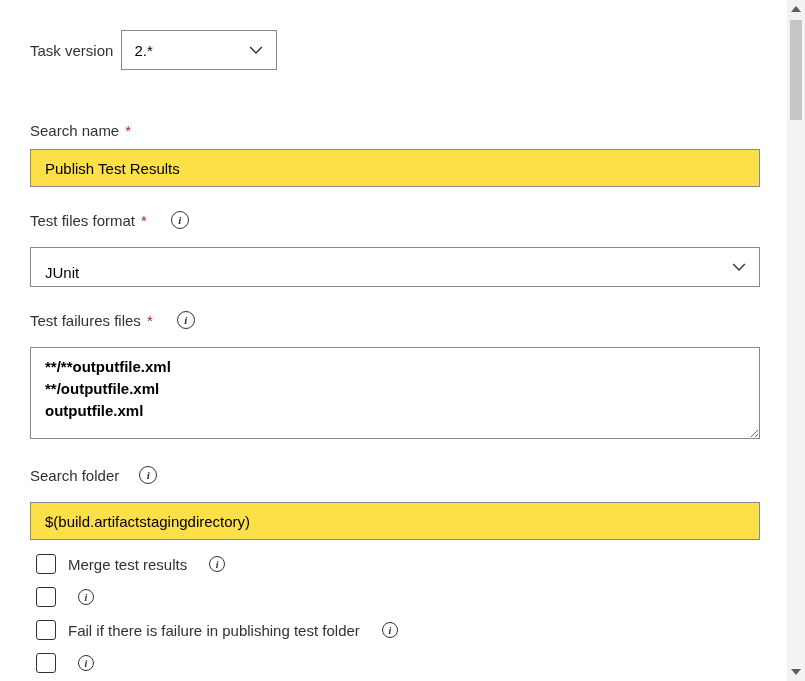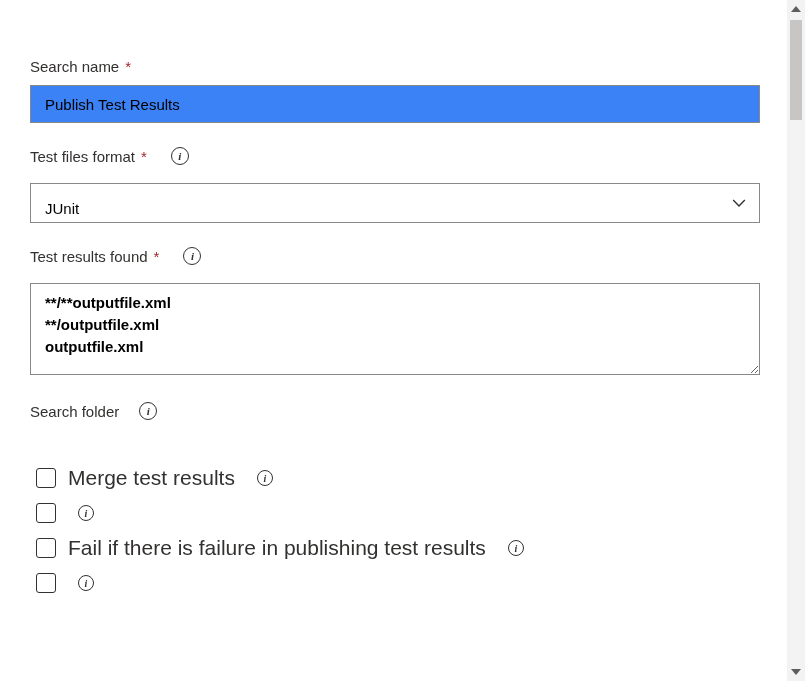--- a/index.html
+++ b/index.html
@@ -119,21 +119,21 @@
       top: 50%;
       transform: translateY(-50%);
       pointer-events: none;
       width: 14px;
       height: 14px;
     }
     .text-input {
       width: 730px;
       height: 38px;
       border: 1px solid #8a8886;
-      background: #3b82f6;
+      background: #fde047;
       padding: 16px 14px;
       font-size: 15px;
       font-family: inherit;
     }
     .textarea-input {
       width: 730px;
       height: 92px;
       border: 1px solid #8a8886;
       background: #ffffff;
       padding: 8px 14px;
@@ -153,32 +153,43 @@
     .checkbox {
       width: 20px;
       height: 20px;
       border: 1px solid #323130;
       border-radius: 3px;
       background: #ffffff;
       cursor: pointer;
       flex-shrink: 0;
     }
     .checkbox-label {
-      font-size: 21px;
+      font-size: 15px;
       color: #323130;
     }
     .form-content {
       width: 730px;
     }
   </style>
 </head>
 <body>
 
 <div class="form-content">
 
+  <div class="form-row inline">
+    <span class="label" style="margin-bottom:0;">Task version</span>
+    <div class="select-wrap">
+      <select class="select-small">
+        <option>2.*</option>
+      </select>
+      <svg class="chevron-down" viewBox="0 0 12 12">
+          <path d="M1 3.5 L6 8.5 L11 3.5" stroke="#323130" stroke-width="1.2" fill="none"></path>
+        </svg>
+    </div>
+  </div>
 
   <div style="height:28px"></div>
 
   <div class="form-row">
     <div class="label">
       <span>Search name</span>
       <span class="required">*</span>
     </div>
     <input type="text" class="text-input" value="Publish Test Results" style="">
   </div>
@@ -195,52 +206,53 @@
         <option>JUnit</option>
       </select>
       <svg class="chevron-down" viewBox="0 0 12 12">
           <path d="M1 3.5 L6 8.5 L11 3.5" stroke="#323130" stroke-width="1.2" fill="none"></path>
         </svg>
     </div>
   </div>
 
   <div class="form-row">
     <div class="label">
-      <span>Test results found</span>
+      <span>Test failures files</span>
       <span class="required">*</span>
       <span class="info-icon">i</span>
     </div>
     <div style="height:8px"></div>
     <textarea class="textarea-input" style="">**/**outputfile.xml
 **/outputfile.xml
 outputfile.xml</textarea>
   </div>
 
-  <div class="form-row" style="margin-bottom:28px;">
+  <div class="form-row" style="margin-bottom:14px;">
     <div class="label">
       <span>Search folder</span>
       <span class="info-icon" style="margin-left:14px;">i</span>
     </div>
     <div style="height:8px"></div>
+    <input type="text" class="text-input" value="$(build.artifactstagingdirectory)" style="">
   </div>
 
   <div class="checkbox-row">
     <div class="checkbox"></div>
     <span class="checkbox-label">Merge test results</span>
     <span class="info-icon small">i</span>
   </div>
 
   <div class="checkbox-row">
     <div class="checkbox"></div>
     <span class="info-icon small">i</span>
   </div>
 
   <div class="checkbox-row">
     <div class="checkbox"></div>
-    <span class="checkbox-label">Fail if there is failure in publishing test results</span>
+    <span class="checkbox-label">Fail if there is failure in publishing test folder</span>
     <span class="info-icon small">i</span>
   </div>
 
   <div class="checkbox-row">
     <div class="checkbox"></div>
     <span class="info-icon small">i</span>
   </div>
 
 </div>
 

